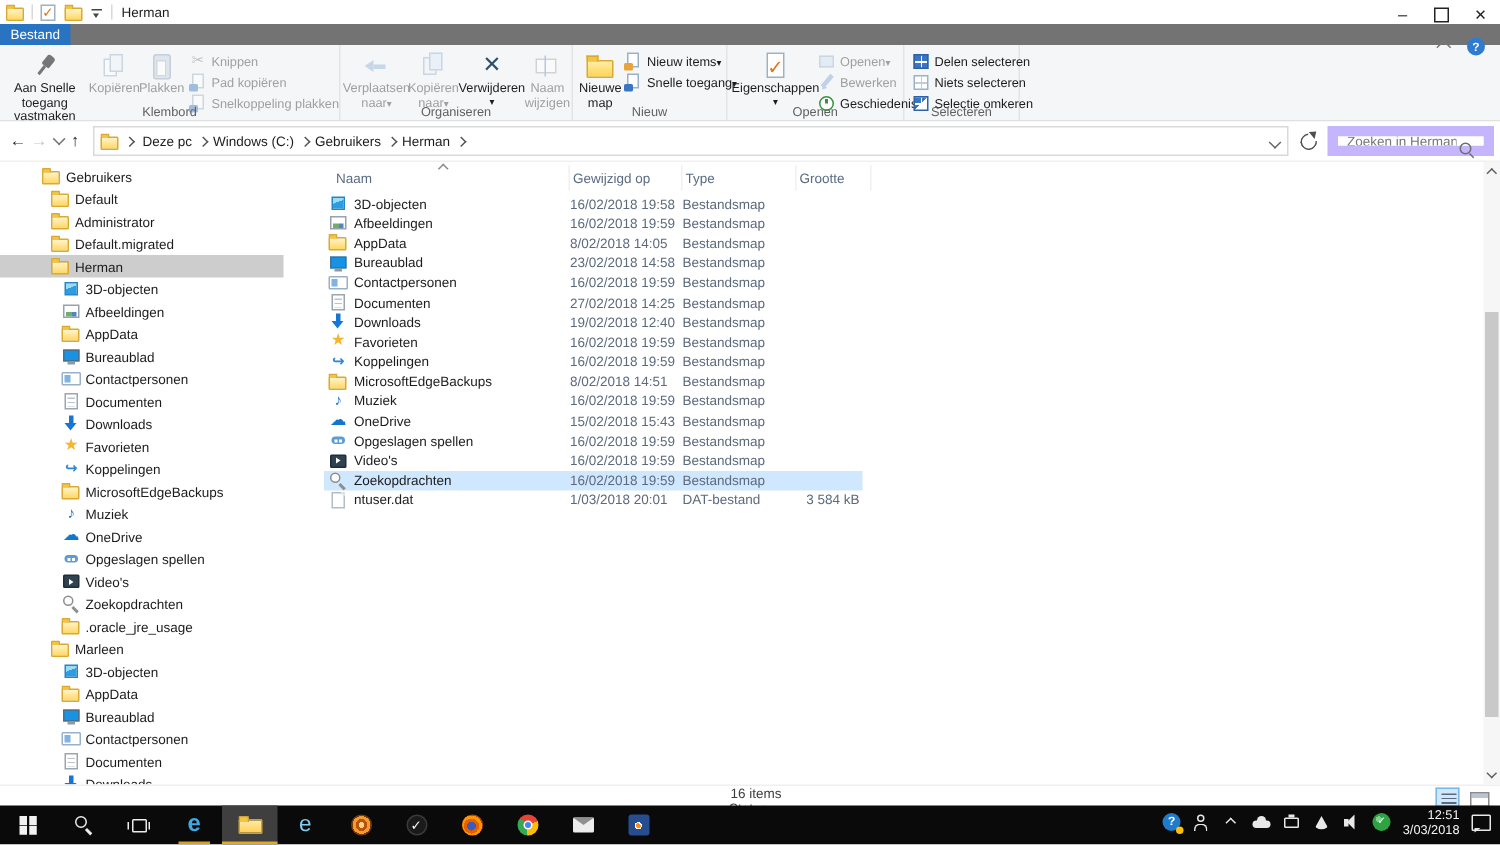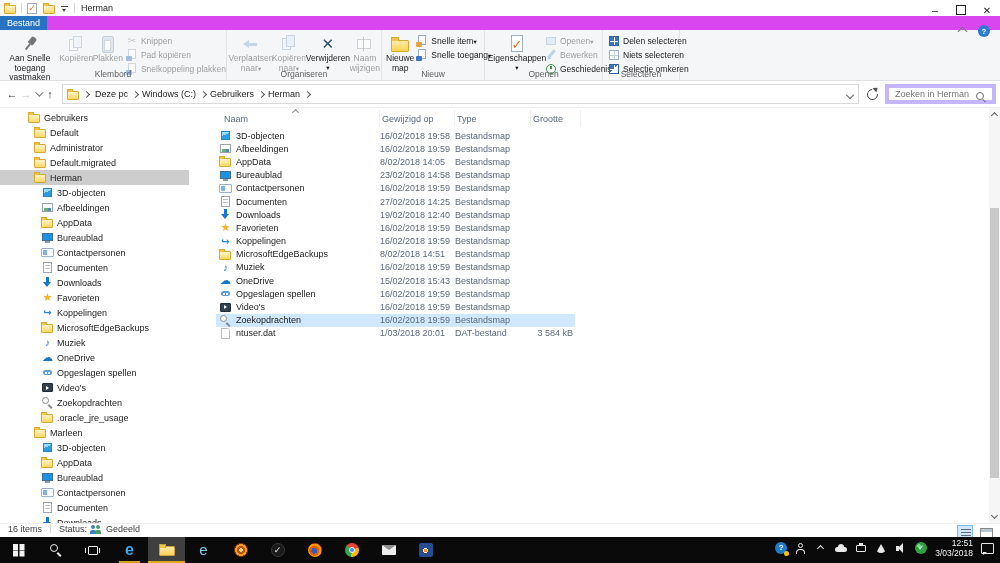--- a/index.html
+++ b/index.html
@@ -10,21 +10,21 @@
   
   .titlebar{position:absolute;top:0;left:0;right:0;height:16px;background:#fff;display:flex;align-items:center;padding-left:4px;gap:4px;}
   .qsep{width:1px;height:10px;background:#d8d8d8;}
   .title-text{font-size:9px;color:#1c1c1c;margin-left:2px;}
   .wcs{position:absolute;top:0;right:0;display:flex;}
   .wc{width:26px;height:20px;display:flex;align-items:center;justify-content:center;color:#222;}
   .wc-min::before{content:"–";font-size:11px;}
   .wc-max::before{content:"";width:8px;height:8px;border:1px solid #222;}
   .wc-close::before{content:"✕";font-size:10px;}
   
-  .tabrow{position:absolute;top:16px;left:0;right:0;height:14px;background:#d946ef;display:flex;justify-content:space-between;}
+  .tabrow{position:absolute;top:16px;left:0;right:0;height:14px;background:#737373;display:flex;justify-content:space-between;}
   .tab-file{width:47px;height:14px;background:#2873c2;color:#fff;display:flex;align-items:center;justify-content:center;font-size:9px;}
   .tab{padding:0 10px;height:14px;display:flex;align-items:center;font-size:9px;color:#1c1c1c;}
   .tab.active{background:#f5f6f7;border:1px solid #e2e3e4;border-bottom:none;}
   .ribbon-ctl{position:absolute;z-index:5;}
   .rc-collapse{top:27px;right:32px;width:10px;height:7px;}
   .rc-collapse::before{content:"";position:absolute;left:1px;top:1px;width:6px;height:6px;border-left:1.4px solid #777;border-top:1.4px solid #777;transform:rotate(45deg);}
   .rc-help{top:25px;right:10px;width:12px;height:12px;border-radius:50%;background:#2e7bd0;color:#fff;display:flex;align-items:center;justify-content:center;font-size:8px;font-weight:bold;}
   
   .ribbon{position:absolute;top:30px;left:0;right:0;height:51px;background:#f5f6f7;border-bottom:1px solid #dfe0e1;}
   .rgroup{position:absolute;top:0;bottom:0;border-right:1px solid #e3e4e5;}
@@ -84,21 +84,21 @@
   .na-up{color:#2b2b2b;margin-right:5px;}
   .addrbox{height:20px;flex:none;width:797px;border:1px solid #d9d9d9;display:flex;align-items:center;padding:0 4px;gap:2px;position:relative;}
   .crumb{padding:0 3px;color:#1c1c1c;white-space:nowrap;}
   .crumb-sep{width:8px;color:#555;position:relative;height:12px;}
   .crumb-sep::before{content:"";position:absolute;left:2px;top:3.5px;width:4px;height:4px;border-right:1.1px solid #555;border-top:1.1px solid #555;transform:rotate(45deg);}
   .addr-drop{position:absolute;right:4px;top:7px;width:7px;height:6px;}
   .addr-drop::before{content:"";position:absolute;left:0;top:0;width:5px;height:5px;border-right:1.1px solid #666;border-bottom:1.1px solid #666;transform:rotate(45deg);}
   .refreshbtn{width:18px;height:18px;position:relative;flex:none;margin-left:4px;}
   .refreshbtn::before{content:"";position:absolute;left:4px;top:4px;width:9px;height:9px;border:1.3px solid #4f4f4f;border-radius:50%;border-top-color:transparent;transform:rotate(40deg);}
   .refreshbtn::after{content:"";position:absolute;left:10px;top:2px;border-left:3px solid transparent;border-right:3px solid transparent;border-bottom:4px solid #4f4f4f;transform:rotate(50deg);}
-  .searchbox{height:20px;flex:1;margin:0 4px;border:4px solid #c4b5fd;position:relative;display:flex;align-items:center;}
+  .searchbox{height:20px;flex:1;margin:0 4px;border:7px solid #c4b5fd;position:relative;display:flex;align-items:center;}
   .searchbox input{border:none;outline:none;width:100%;height:100%;font-family:inherit;font-size:9px;padding:0 18px 0 6px;color:#333;}
   .searchbox input::placeholder{color:#767676;opacity:1;}
   .sb-ic{position:absolute;right:5px;top:4px;width:11px;height:11px;}
   .sb-ic::before{content:"";position:absolute;left:0;top:0;width:6px;height:6px;border:1.3px solid #6d6d6d;border-radius:50%;}
   .sb-ic::after{content:"";position:absolute;left:6.5px;top:6.5px;width:4px;height:1.3px;background:#6d6d6d;transform:rotate(45deg);transform-origin:0 0;}
   
   .content{position:absolute;top:108px;left:0;right:0;bottom:40px;background:#fff;}
   .sidebar{position:absolute;left:0;top:0;bottom:0;width:200px;overflow:hidden;padding-top:2px;}
   .trow{height:15px;display:flex;align-items:center;gap:3px;width:189px;white-space:nowrap;}
   .trow.selected{background:#cdcdcd;}
@@ -149,21 +149,21 @@
   .ic-search::before{left:1px;top:1px;width:7px;height:7px;border:1.5px solid #8e8e8e;border-radius:50%;background:#fdfdfd;}
   .ic-search::after{left:8px;top:8px;width:4.5px;height:1.5px;background:#8e8e8e;transform:rotate(45deg);transform-origin:0 0;}
   .ic-file::before{left:2px;top:1px;width:9px;height:11px;background:#fff;border:1px solid #b5bcc2;}
   .ic-file::after{right:2px;top:1px;border-left:3px solid transparent;border-top:3px solid #dfe3e6;}
   .ic-props::before{left:1px;top:1px;width:10px;height:11px;background:#fff;border:1px solid #9fb0c0;}
   .ic-props::after{content:"✓";left:0;top:0;width:12px;text-align:center;font-size:9px;font-weight:bold;color:#e2731f;line-height:12px;}
   .ic-cust{width:10px;}
   .ic-cust::before{left:1px;top:4px;width:7px;height:1.2px;background:#444;}
   .ic-cust::after{left:2px;top:7px;border-left:2.5px solid transparent;border-right:2.5px solid transparent;border-top:3px solid #444;}
   
-  .statusbar{position:absolute;left:0;right:0;bottom:26px;height:14px;background:#fff;border-top:1px solid #efefef;display:flex;font-size:9px;color:#3c3c3c;}
+  .statusbar{position:absolute;left:0;right:0;bottom:26px;height:14px;background:#fff;border-top:1px solid #efefef;display:flex;align-items:center;font-size:9px;color:#3c3c3c;flex-direction:column;}
   .st-count{margin-left:8px;}
   .st-div{width:1px;height:9px;background:#d8d8d8;margin:0 8px;}
   .people{width:13px;height:11px;position:relative;margin:0 3px;}
   .people::before{content:"";position:absolute;left:1px;top:1px;width:4px;height:4px;border-radius:50%;background:#3f7fc1;box-shadow:5px 0 0 #4da05a;}
   .people::after{content:"";position:absolute;left:0;top:6px;width:6px;height:4px;border-radius:2px 2px 0 0;background:#3f7fc1;box-shadow:5px 0 0 #4da05a;}
   .viewtoggles{position:absolute;right:8px;top:0;display:flex;gap:3px;align-items:center;height:14px;}
   .vt{width:16px;height:13px;border:1px solid transparent;position:relative;}
   .vt.sel{background:#cfe8ff;border-color:#7ab8ea;}
   .vt-list::before{content:"";position:absolute;left:3px;top:3px;width:10px;height:7px;background:repeating-linear-gradient(#5a6a7a 0 1px,transparent 1px 3px);}
   .vt-thumb::before{content:"";position:absolute;left:2.5px;top:2px;width:11px;height:8px;border:1px solid #8a8a8a;background:linear-gradient(#b8c4d0 0 3px,#fff 3px);}
@@ -314,21 +314,21 @@
   <div class="rgroup" style="left:382px;width:103px;">
     <div class="rg-body" style="padding-left:4px;">
       <div class="rbtn-lg" style="width:38px;">
         <span class="ricL ri-nfolder"></span>
         <span>Nieuwe</span>
         <span>map</span>
       </div>
       <div class="rstack" style="margin-left:2px;">
         <div class="rbtn-sm">
           <span class="ricS ri-page warm"></span>
-          <span class="caret">Snelle item</span>
+          <span class="caret">Nieuw items</span>
         </div>
         <div class="rbtn-sm">
           <span class="ricS ri-page"></span>
           <span class="caret">Snelle toegang</span>
         </div>
       </div>
     </div>
     <div class="rg-label">Nieuw</div>
   </div>
 

